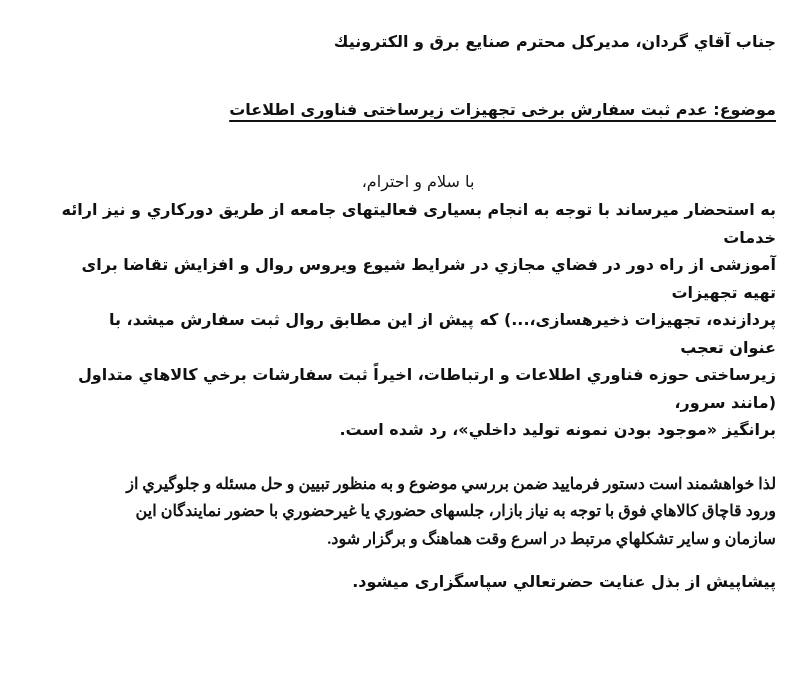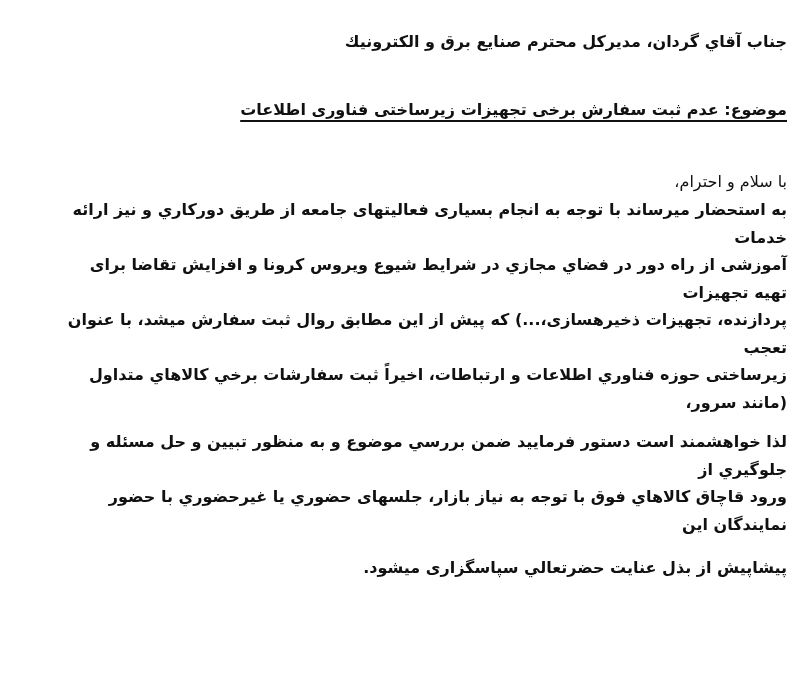--- a/index.html
+++ b/index.html
@@ -11,21 +11,21 @@
     position: relative;
     width: 800px;
     height: 685px;
     background: #ffffff;
     overflow: hidden;
     direction: rtl;
     font-family: "DejaVu Sans", sans-serif;
     color: #111111;
   }
   .content {
-    padding: 23px 13px 0 60px;
+    padding: 23px 24px 0 60px;
     text-align: right;
   }
   .recipient {
     font-weight: bold;
     font-size: 16px;
     line-height: 38px;
   }
   .subject {
     margin-top: 35px;
     font-weight: bold;
@@ -36,28 +36,29 @@
   .subject .underlined {
     text-decoration: underline;
     text-decoration-thickness: 1.5px;
     text-underline-offset: 5px;
   }
   .salutation {
     margin-top: 44px;
     font-weight: normal;
     font-size: 16px;
     line-height: 28px;
+    text-align: center;
   }
   .para {
     font-weight: bold;
     font-size: 16px;
     line-height: 27.5px;
   }
   .para-1 { }
-  .para-2 { margin-top: 12px; }
+  .para-2 { margin-top: 26px; font-family: Liberation Serif, serif; }
   .closing {
     margin-top: 16px;
     font-weight: bold;
     font-size: 16px;
     line-height: 28px;
   }
 </style>
 </head>
 <body>
 
@@ -69,26 +70,28 @@
     </div>
 
     <div class="subject">
       <span class="underlined">موضوع: عدم ثبت سفارش برخی تجهیزات زیرساختی فناوری اطلاعات</span>
     </div>
 
     <div class="salutation">با سلام و احترام،</div>
 
     <div class="para para-1">
       <div>به استحضار میرساند با توجه به انجام بسیاری فعالیتهای جامعه از طریق دورکاري و نیز ارائه خدمات</div>
-      <div>آموزشی از راه دور در فضاي مجازي در شرایط شیوع ویروس کرونا و افزایش تقاضا برای تهیه تجهیزات</div>
+      <div>آموزشی از راه دور در فضاي مجازي در شرایط شیوع ویروس روال و افزایش تقاضا برای تهیه تجهیزات</div>
       <div>پردازنده، تجهیزات ذخیرهسازی،...) که پیش از این مطابق روال ثبت سفارش میشد، با عنوان تعجب</div>
       <div>زیرساختی حوزه فناوري اطلاعات و ارتباطات، اخیراً ثبت سفارشات برخي کالاهاي متداول (مانند سرور،</div>
+      <div>برانگیز «موجود بودن نمونه تولید داخلي»، رد شده است.</div>
     </div>
 
     <div class="para para-2">
       <div>لذا خواهشمند است دستور فرمایید ضمن بررسي موضوع و به منظور تبیین و حل مسئله و جلوگیري از</div>
       <div>ورود قاچاق کالاهاي فوق با توجه به نیاز بازار، جلسهای حضوري یا غیرحضوري با حضور نمایندگان این</div>
+      <div>سازمان و سایر تشکلهاي مرتبط در اسرع وقت هماهنگ و برگزار شود.</div>
     </div>
 
     <div class="closing">پیشاپیش از بذل عنایت حضرتعالي سپاسگزاری میشود.</div>
 
   </div>
 </div>
 
 </body></html>

